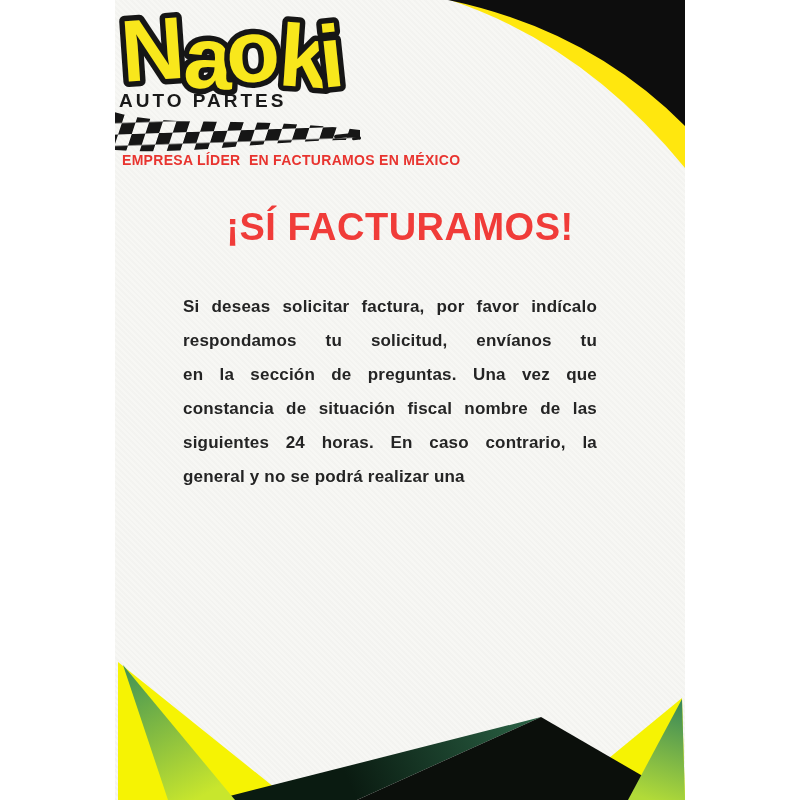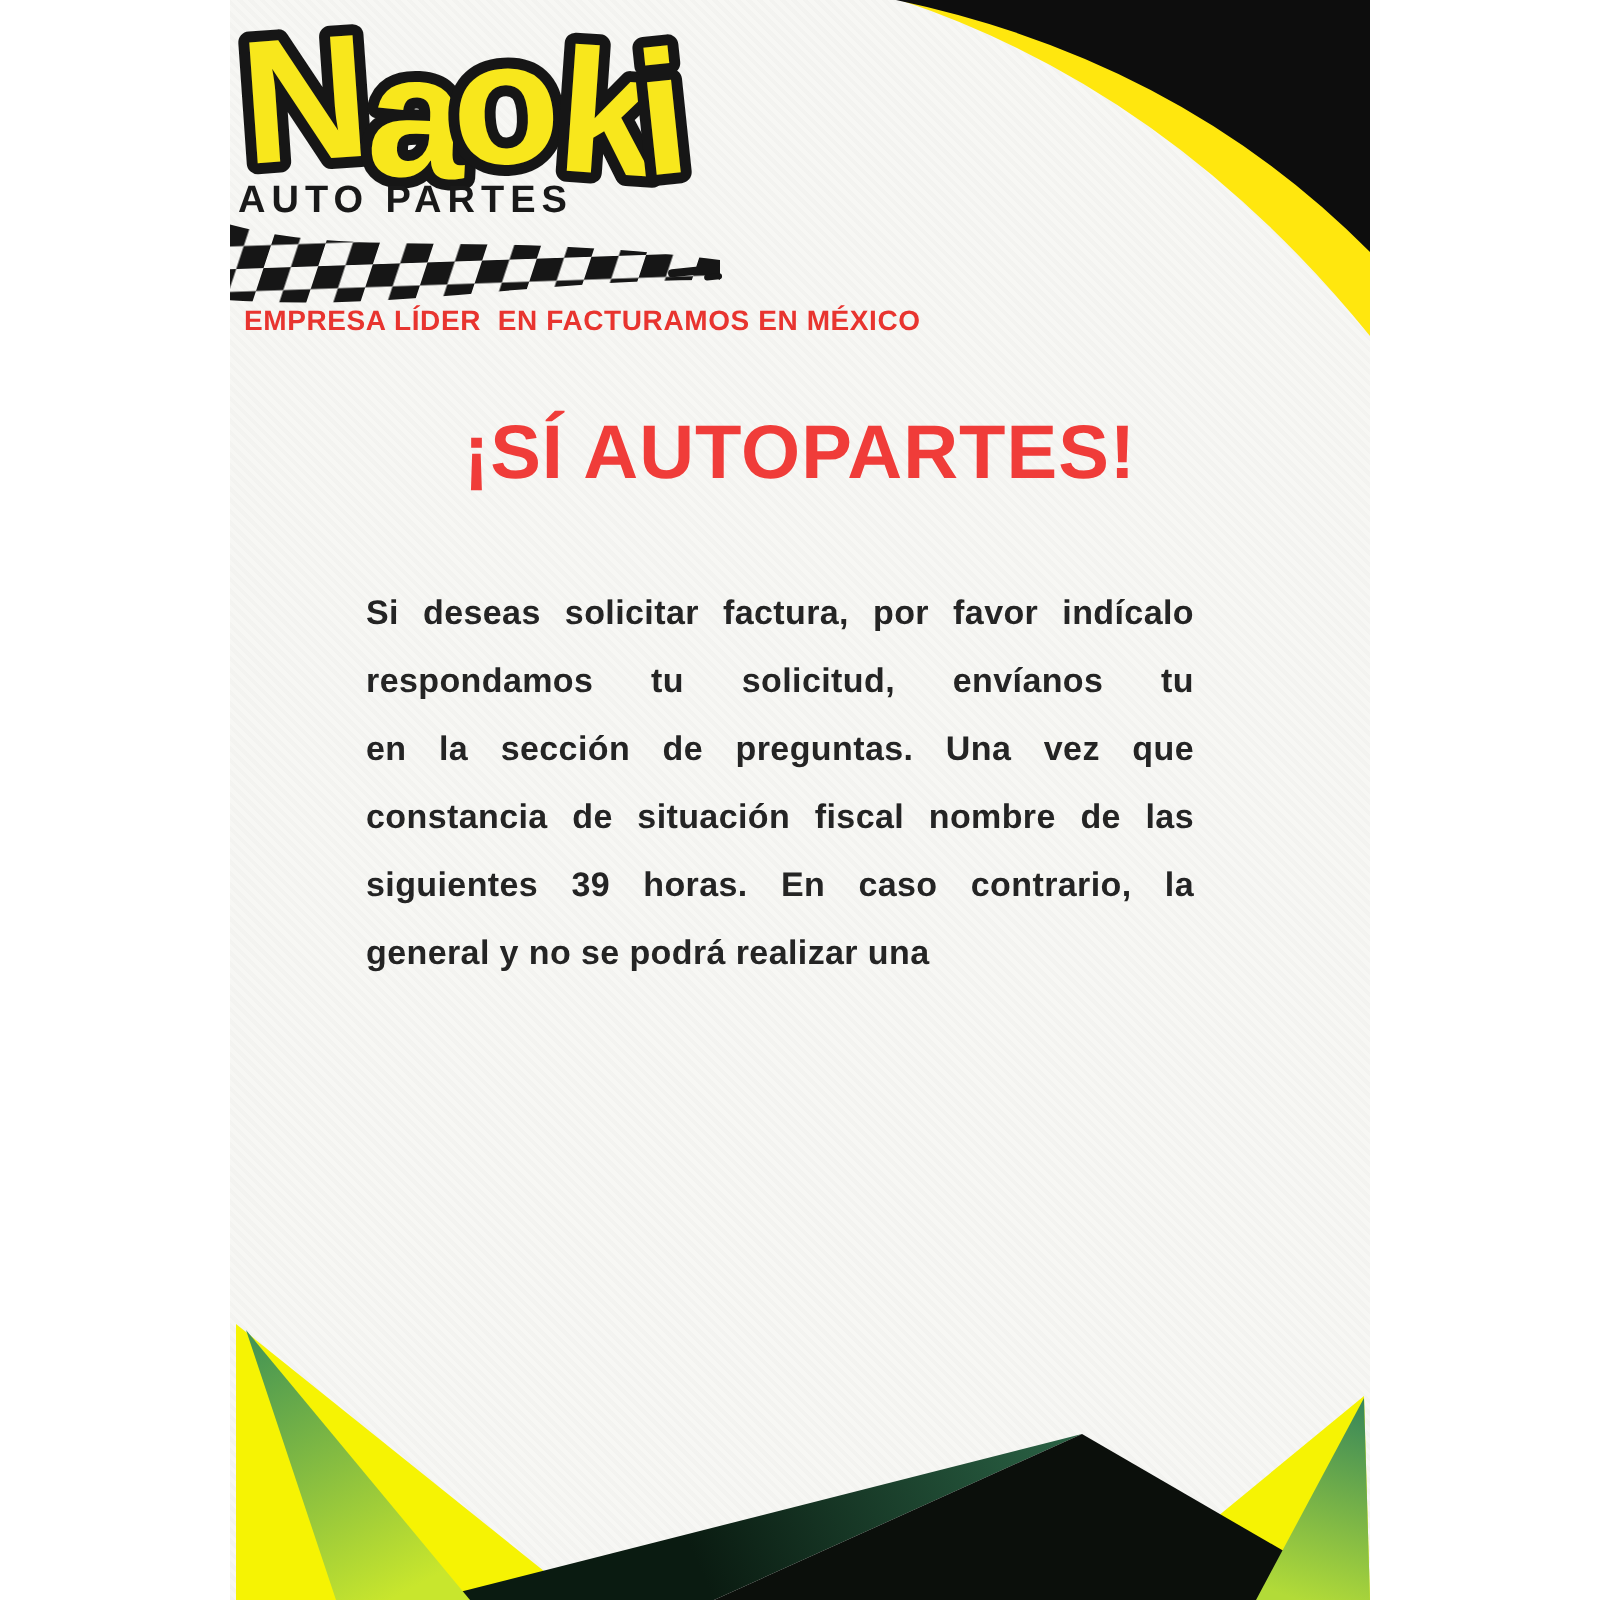--- a/index.html
+++ b/index.html
@@ -71,28 +71,28 @@
         <rect x="13.5" y="11.5" width="13.5" height="11.5" fill="#161616"></rect>
       </pattern>
     </defs>
     <path d="M2,0 C 62,17 128,3 248,18 L248,28 C 160,27 86,44 2,38 Z" fill="url(#chk)"></path>
     <rect x="222" y="22" width="16" height="4" rx="2" transform="rotate(-6 230 24)" fill="#161616"></rect>
     <rect x="240" y="25" width="9" height="3" rx="1.5" transform="rotate(-6 244 26)" fill="#161616"></rect>
   </svg>
 
   <div class="tagline">EMPRESA LÍDER  EN FACTURAMOS EN MÉXICO</div>
 
-  <div class="headline">¡SÍ AUTOPARTES!</div>
+  <div class="headline">¡SÍ FACTURAMOS!</div>
 
   <div class="body-text">
     <div class="body-line">Si deseas solicitar factura, por favor indícalo</div>
     <div class="body-line">respondamos tu solicitud, envíanos tu</div>
     <div class="body-line">en la sección de preguntas. Una vez que</div>
     <div class="body-line">constancia de situación fiscal nombre de las</div>
-    <div class="body-line">siguientes 39 horas. En caso contrario, la</div>
+    <div class="body-line">siguientes 24 horas. En caso contrario, la</div>
     <div class="body-line">general y no se podrá realizar una</div>
   </div>
 
   <svg class="bottom-svg" viewBox="0 655 570 145" aria-hidden="true">
     <defs>
       <linearGradient id="gl" gradientUnits="userSpaceOnUse" x1="8" y1="665" x2="80" y2="800">
         <stop offset="0" stop-color="#3f9156"></stop>
           <stop offset="1" stop-color="#c8e62d"></stop>
       </linearGradient>
       <linearGradient id="gr" gradientUnits="userSpaceOnUse" x1="567" y1="699" x2="535" y2="800">

